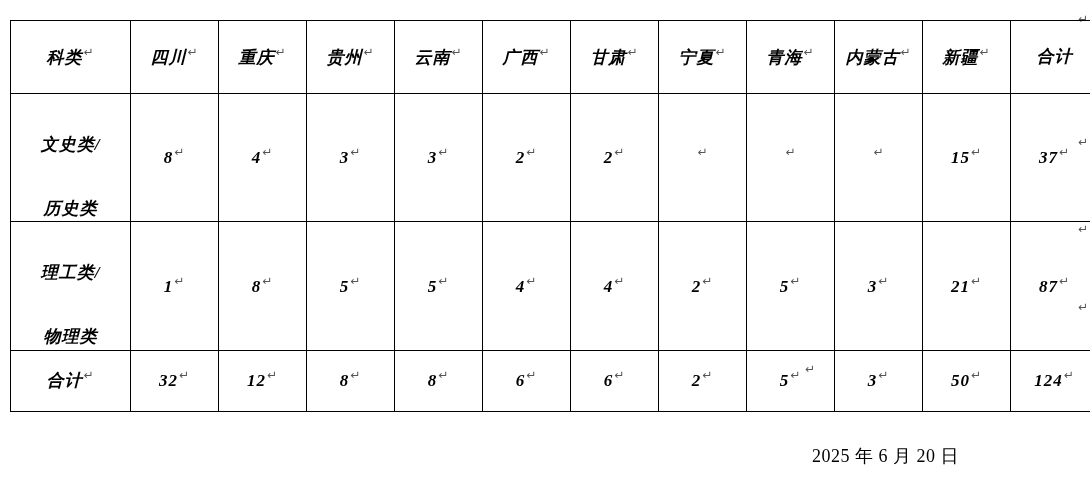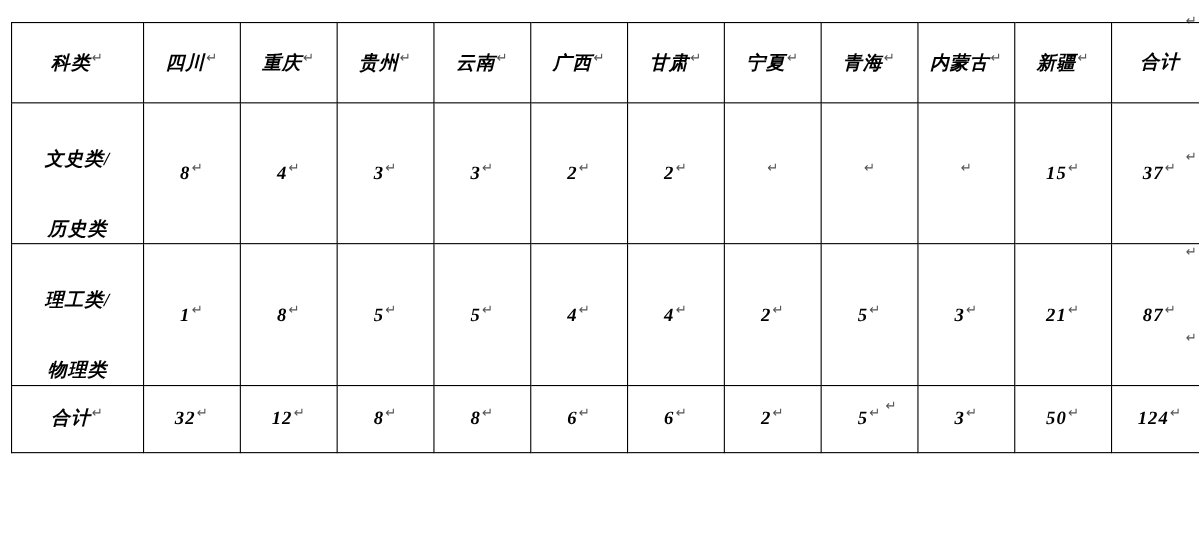--- a/index.html
+++ b/index.html
@@ -327,14 +327,15 @@
           </td>
         <td>
             <span class="cell-inner"><span>124</span><span class="pilcrow">↵</span></span>
           </td>
       </tr>
     </tbody>
   </table>
 
   <span class="note-mark">↵</span>
 
+  <div class="date">2025 年 6 月 20 日</div>
 
 </div>
 
 </body></html>

